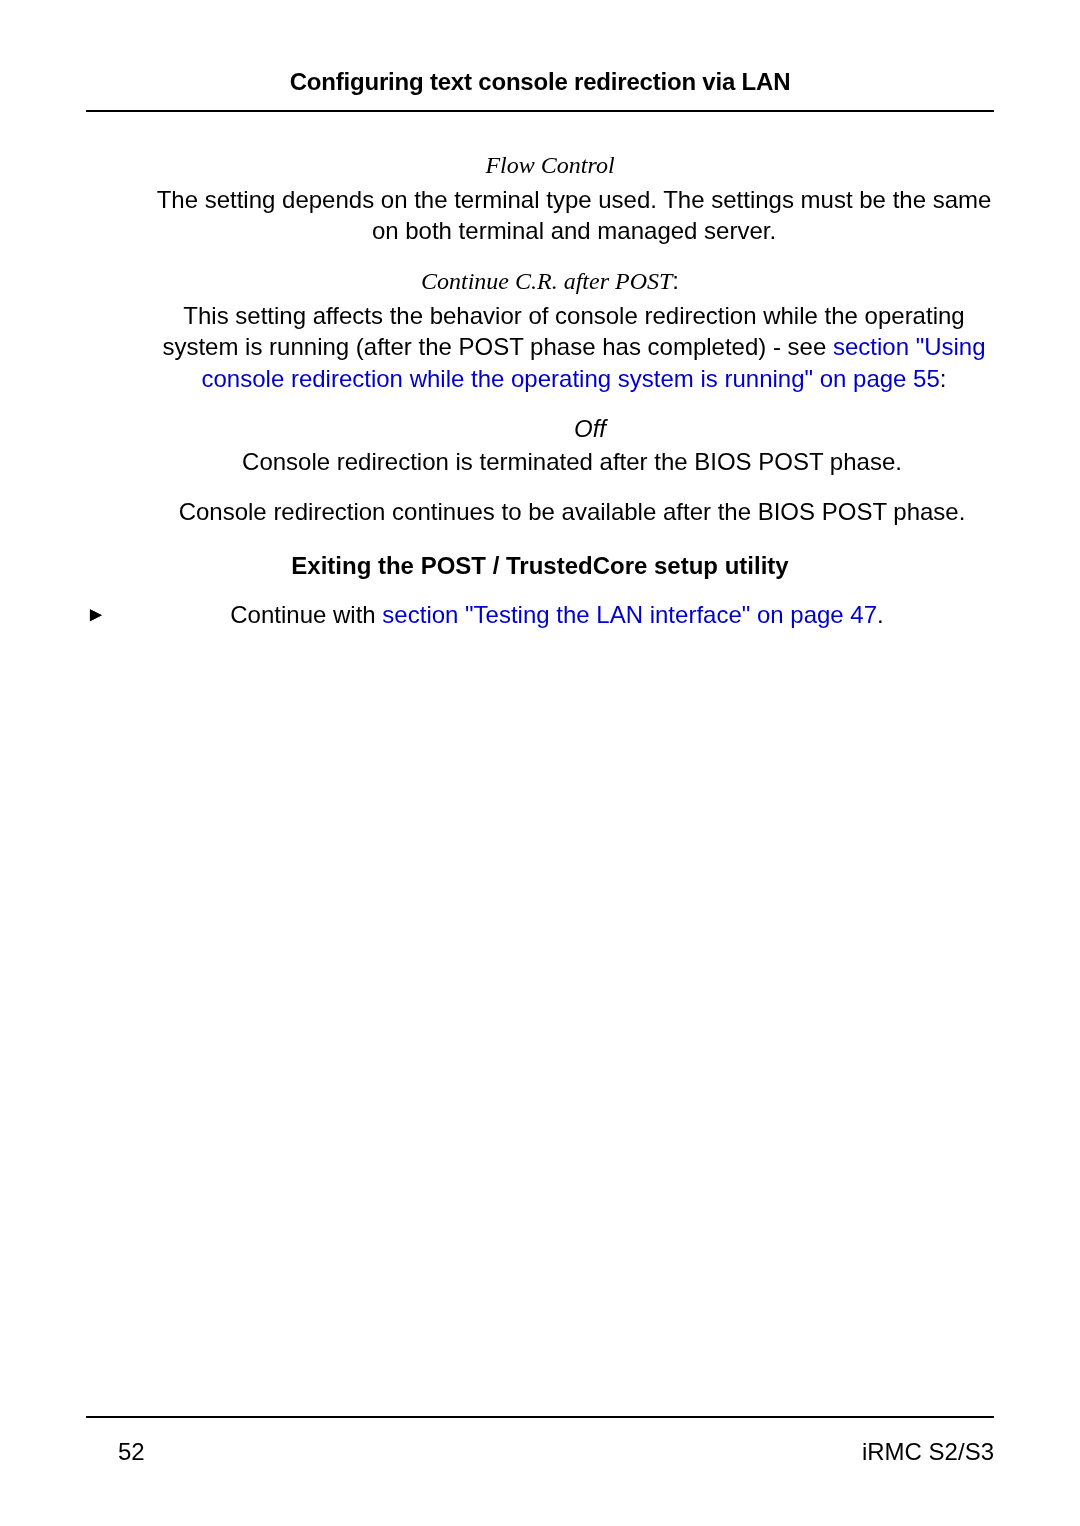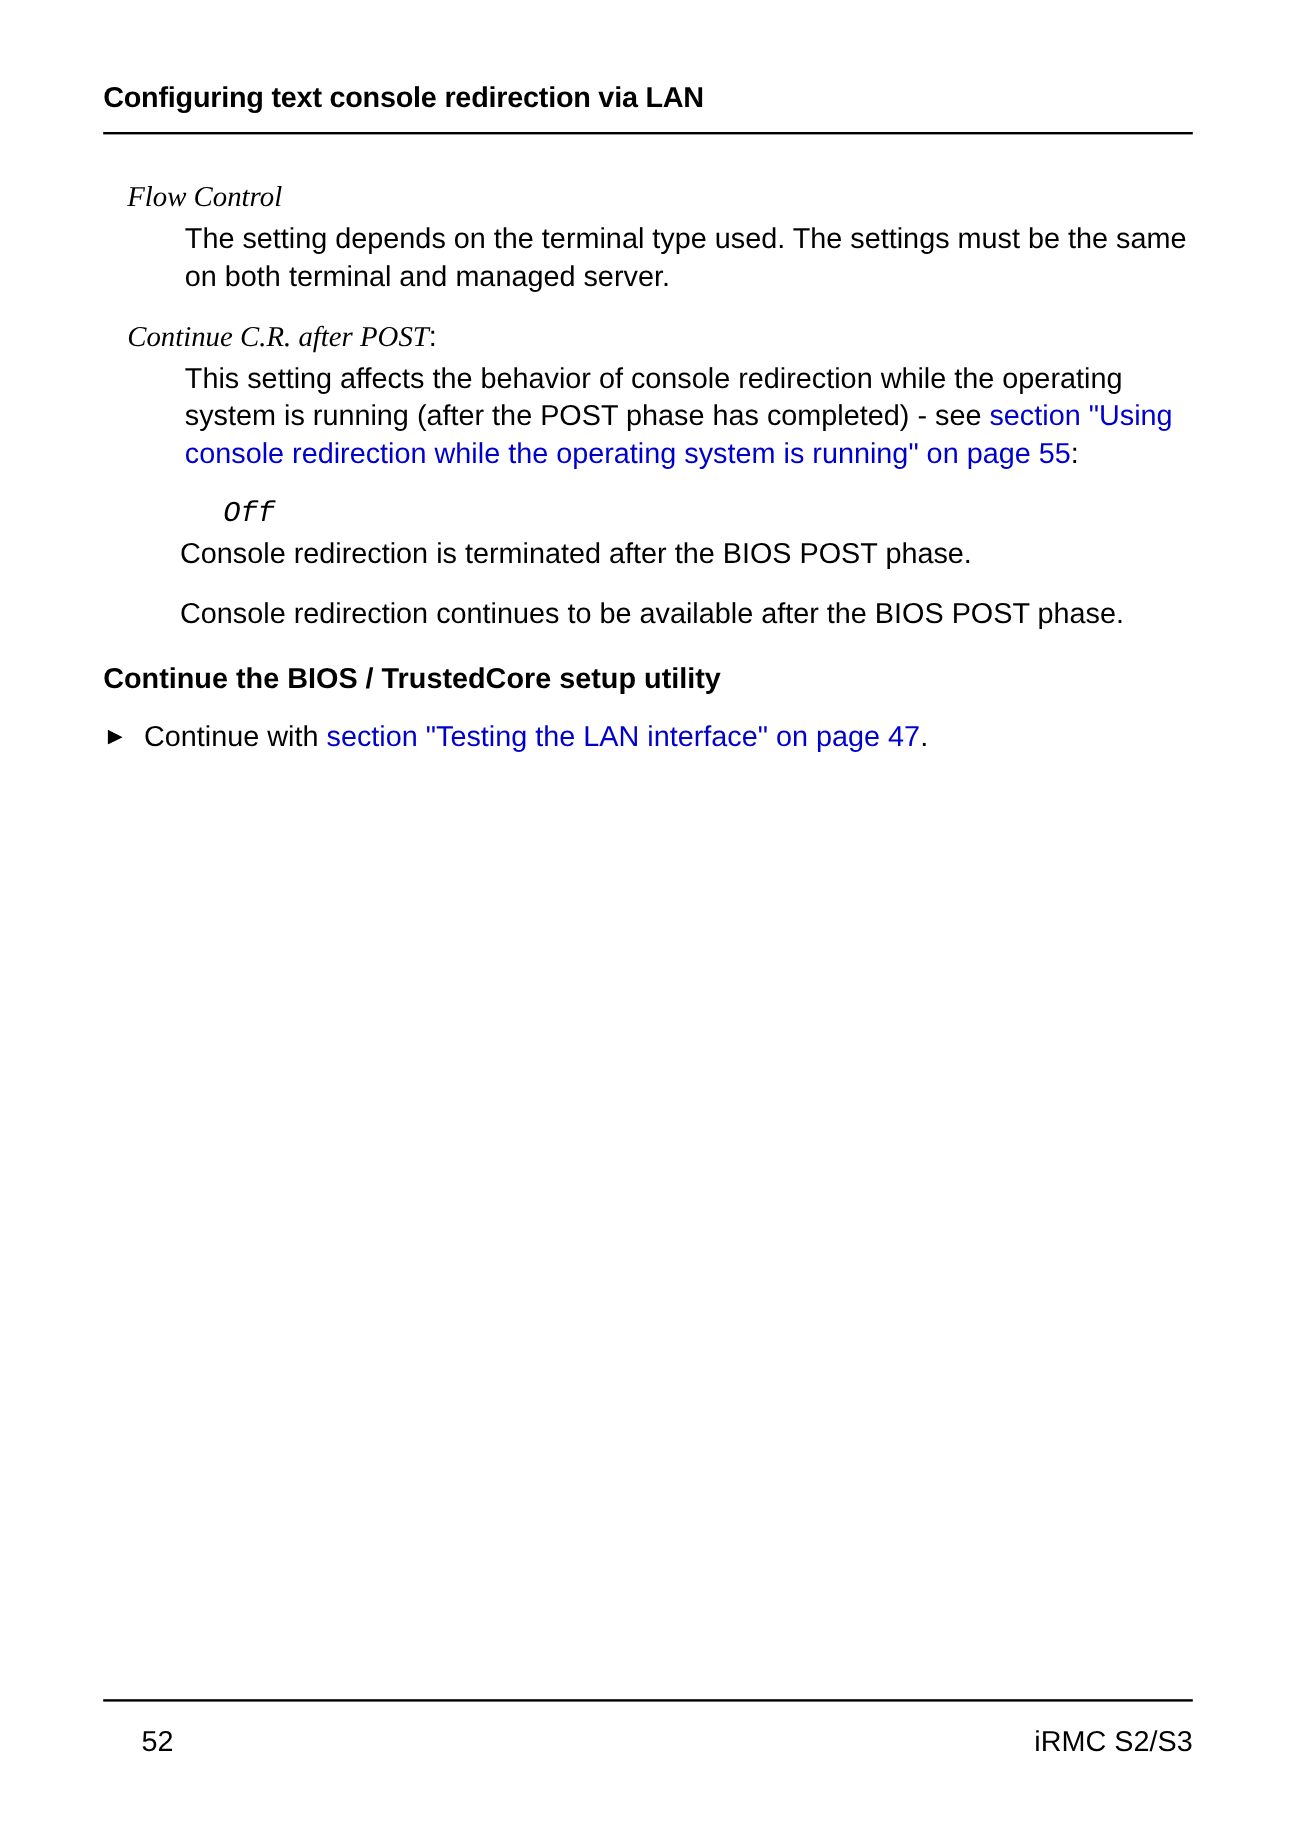--- a/index.html
+++ b/index.html
@@ -1,18 +1,19 @@
 <!DOCTYPE html>
 <html><head>
   <meta charset="utf-8">
   <style>
     * {
       margin: 0;
       padding: 0;
       box-sizing: border-box;
+      text-align: center;
     }
     body {
       width: 1080px;
       height: 1526px;
       background: #ffffff;
       font-family: Arial, Helvetica, sans-serif;
       color: #000000;
       position: relative;
     }
     .page {
@@ -41,21 +42,21 @@
       font-family: "Times New Roman", Times, serif;
       font-style: italic;
       margin-left: 20px;
       margin-bottom: 2px;
     }
     .desc-indent {
       margin-left: 68px;
       margin-bottom: 18px;
     }
     .sub-term {
-      font-family: Liberation Mono, monospace;
+      font-family: Liberation Sans, sans-serif;
       font-style: italic;
       margin-left: 100px;
       margin-bottom: 2px;
     }
     .sub-desc {
       margin-left: 64px;
       margin-bottom: 18px;
     }
     .link {
       color: #0000cc;
@@ -116,21 +117,21 @@
     </div>
     <div class="desc-indent">
       <span>This setting affects the behavior of console redirection while the operating system is running (after the POST phase has completed) - see </span><span class="link">section "Using console redirection while the operating system is running" on page 55</span><span>:</span>
     </div>
 
     <div class="sub-term">Off</div>
     <div class="sub-desc">Console redirection is terminated after the BIOS POST phase.</div>
 
     <div class="sub-desc">Console redirection continues to be available after the BIOS POST phase.</div>
 
-    <div class="section-heading">Continue the BIOS / TrustedCore setup utility</div>
+    <div class="section-heading">Exiting the POST / TrustedCore setup utility</div>
 
     <ul class="bullet-list">
       <li class="bullet-item">
         <span class="bullet-marker">►</span>
       </li>
       <li class="bullet-item">
         <span class="bullet-marker">►</span>
         <span>Continue with </span><span class="link">section "Testing the LAN interface" on page 47</span><span>.</span>
       </li>
     </ul>

